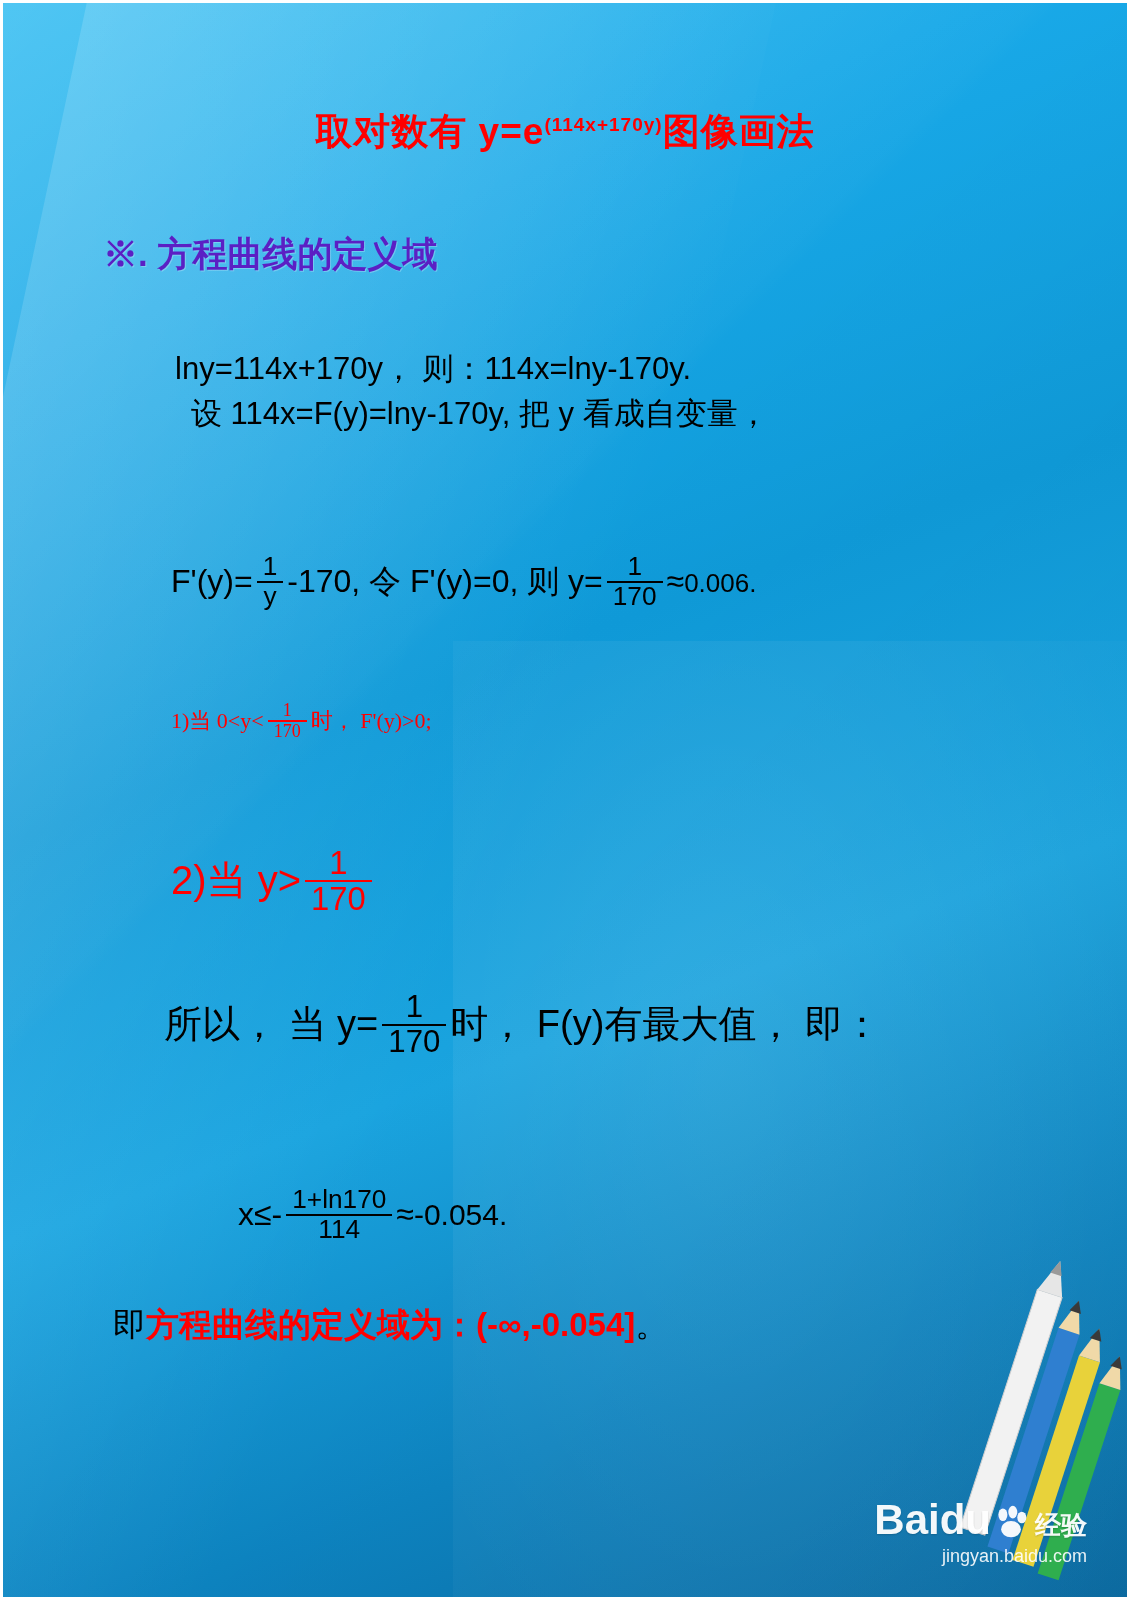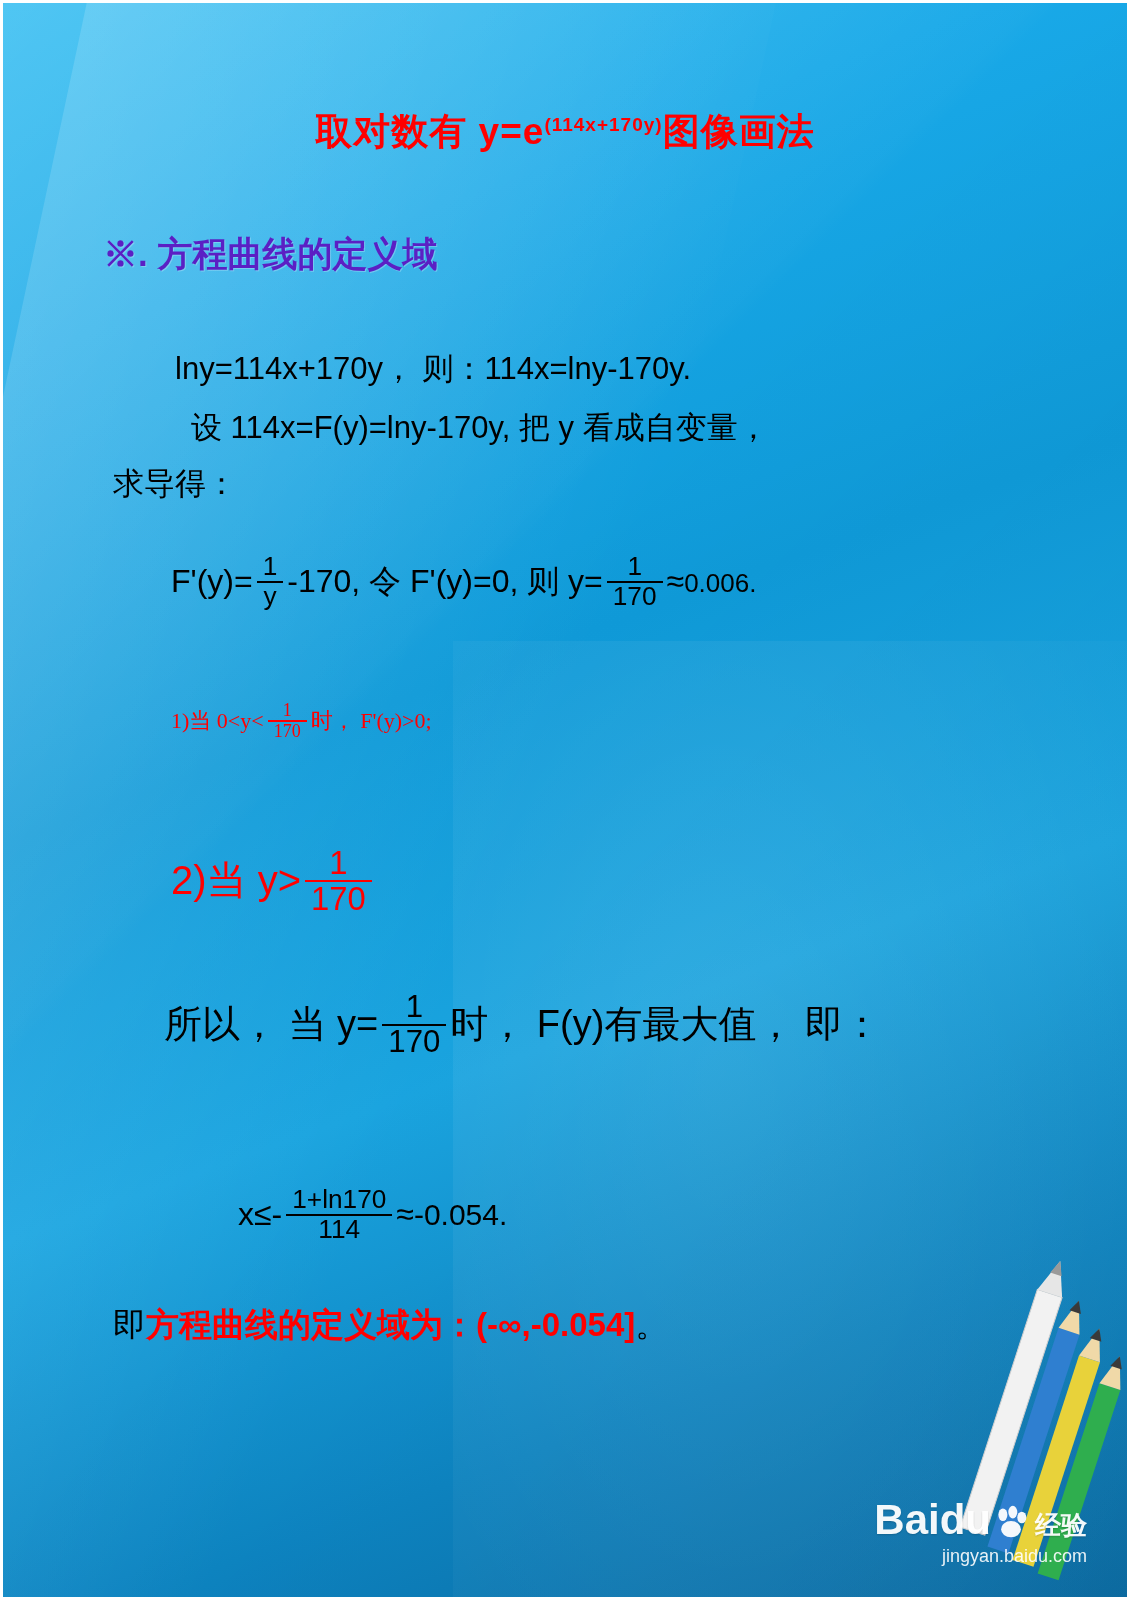--- a/index.html
+++ b/index.html
@@ -73,21 +73,21 @@
     position: absolute;
     left: 110px;
     width: 940px;
     color: #000000;
     font-size: 31px;
     line-height: 1.48;
     font-family: "Liberation Sans", sans-serif;
   }
   .ln1 { top: 288px; }
   .ln2 { top: 343px; }
-  .ln3 { top: 402px; }
+  .ln3 { top: 388px; }
   .ln4 { top: 458px; }
 
   .indent1 { padding-left: 62px; }
   .indent2 { padding-left: 78px; }
 
   sup.small {
     font-size: 19px;
     vertical-align: super;
   }
 
@@ -237,21 +237,20 @@
     <span>取对数有 y=e</span><sup>(114x+170y)</sup><span>图像画法</span>
   </div>
 
   <div class="section-head">※. 方程曲线的定义域</div>
 
 
   <div class="body-text ln2 indent1">lny=114x+170y， 则：114x=lny-170y.</div>
 
   <div class="body-text ln3 indent2">设 114x=F(y)=lny-170y, 把 y 看成自变量，</div>
 
-  <div class="body-text ln4">求导得：</div>
 
   <div class="eq-deriv">
     <span>F'(y)=</span><span class="frac"><span class="num">1</span><span class="den">y</span></span><span>-170, 令 F'(y)=0, 则 y=</span><span class="frac"><span class="num">1</span><span class="den">170</span></span><span>≈</span><span class="approxnum">0.006.</span>
   </div>
 
   <div class="case1">
     <span>1)</span><span>当 0&lt;y&lt;</span><span class="frac"><span class="num">1</span><span class="den">170</span></span><span>时， F'(y)&gt;0;</span>
   </div>
 
   <div class="case2">

